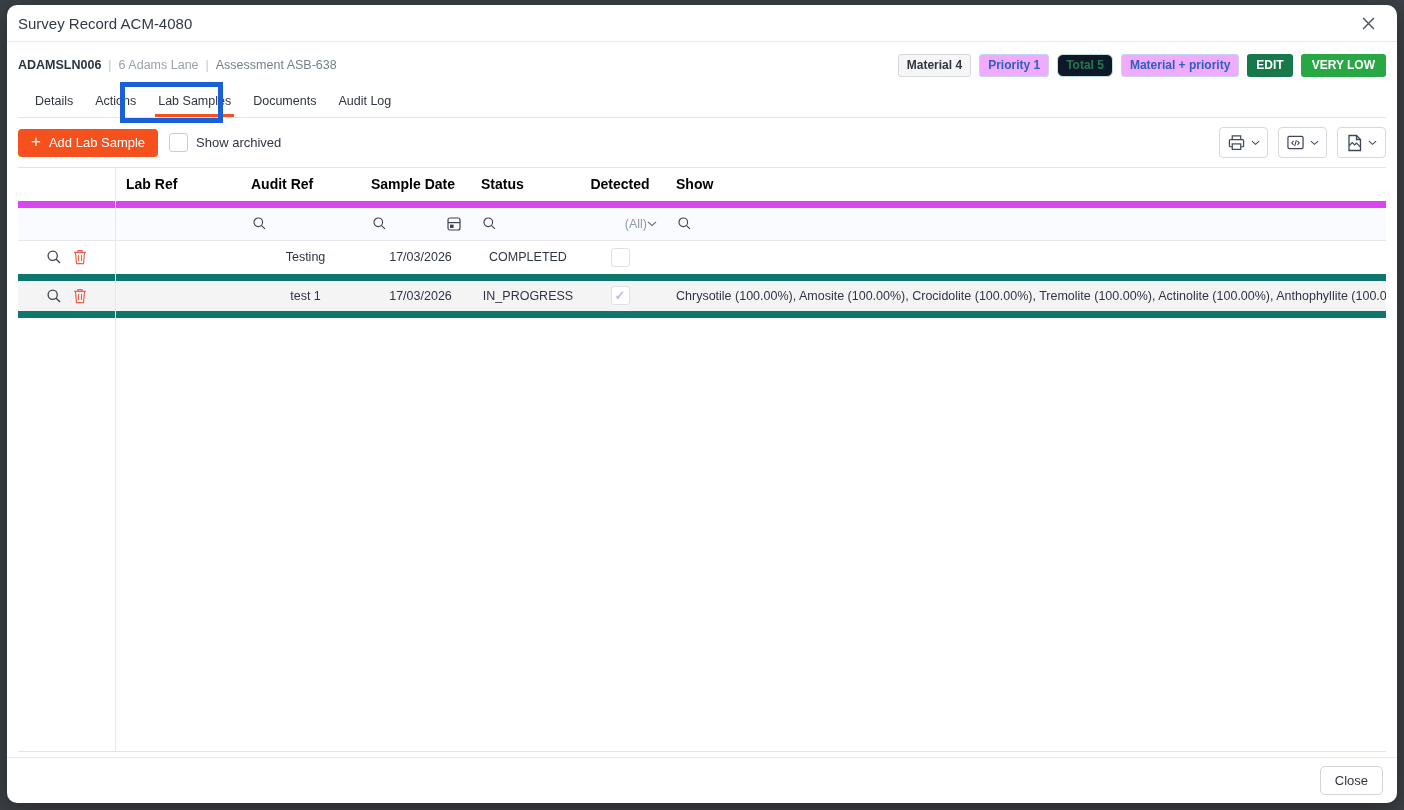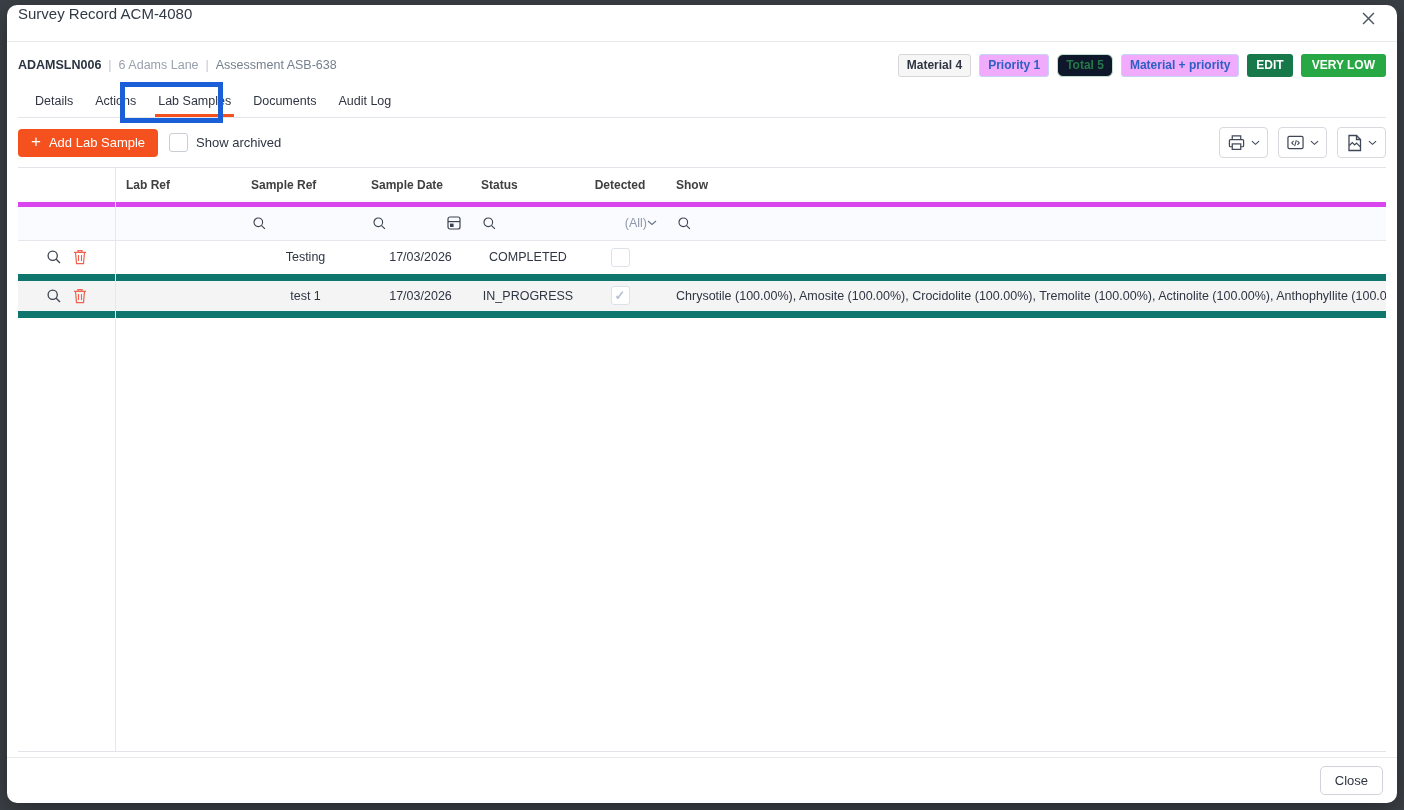--- a/index.html
+++ b/index.html
@@ -11,21 +11,21 @@
     overflow:hidden;
   }
   .dialog {
     position:absolute; left:7px; top:5px; width:1390px; height:798px;
     background:#ffffff; border-radius:10px;
     box-shadow:0 6px 24px rgba(0,0,0,.35);
     display:flex; flex-direction:column;
   }
   
   .titlebar {
-    height:37px; flex:0 0 37px; display:flex; 
+    height:37px; flex:0 0 37px; display:flex; align-items:center;
     padding:0 16px 0 11px; border-bottom:1px solid #e9e9ee;
   }
   .title { font-size:15px; color:#313a46; }
   .x-btn {
     margin-left:auto; width:26px; height:26px; border:none; background:transparent;
     display:flex; align-items:center; justify-content:center; cursor:pointer; color:#4a5360;
   }
   
   .dlg-body { flex:1 1 auto; padding:0 11px; display:flex; flex-direction:column; min-height:0; }
   .subheader { margin-top:11px; height:24px; display:flex; align-items:center; }
@@ -85,22 +85,22 @@
     margin-top:9px; height:585px; flex:0 0 585px; position:relative;
     border-top:1px solid #e3e3e9; border-bottom:1px solid #e3e3e9; overflow:hidden;
   }
   .grid-wrap::before {
     content:""; position:absolute; left:97px; top:0; bottom:0; width:1px; background:#e7e7ed; z-index:1;
   }
   table.grid { width:100%; border-collapse:collapse; table-layout:fixed; }
   col.c0{width:97px} col.c1{width:125px} col.c2{width:120px} col.c3{width:110px}
   col.c4{width:105px} col.c5{width:90px} col.c6{width:auto}
   th {
-    height:36px; text-align:left; font-weight:bold; font-size:12px; color:#404040;
-    padding:0 0 0 11px; border-bottom:5px solid #d946ef; white-space:nowrap;
+    height:36px; text-align:left; font-weight:bold; font-size:14px; color:#000000;
+    padding:0 0 0 11px; border-bottom:7px solid #d946ef; white-space:nowrap;
   }
   th.center { text-align:center; padding-left:0; }
   tr.filter td { height:36px; background:#fafbfe; border-bottom:1px solid #e6e6ec; padding:0 8px 0 12px; color:#6b7586; }
   tr.filter .fcell { display:flex; align-items:center; height:100%; }
   tr.filter .fcell.between { justify-content:space-between; }
   tr.filter .fcell.center-sel { padding:0; }
   .all-select { display:flex; align-items:center; justify-content:flex-end; width:100%; cursor:pointer; }
   .all-label { font-size:12.5px; color:#8f99ab; padding-left:7px; }
   tbody tr.data td {
     height:37px; font-size:12.5px; color:#2f3542; padding-left:11px;
@@ -233,21 +233,21 @@
             <col class="c2">
             <col class="c3">
             <col class="c4">
             <col class="c5">
             <col class="c6">
           </colgroup>
         <thead>
           <tr>
             <th></th>
             <th>Lab Ref</th>
-            <th>Sample Ref</th>
+            <th>Audit Ref</th>
             <th>Sample Date</th>
             <th>Status</th>
             <th class="center">Detected</th>
             <th>Show</th>
           </tr>
           <tr class="filter">
             <td></td>
             <td></td>
             <td>
               <div class="fcell">

